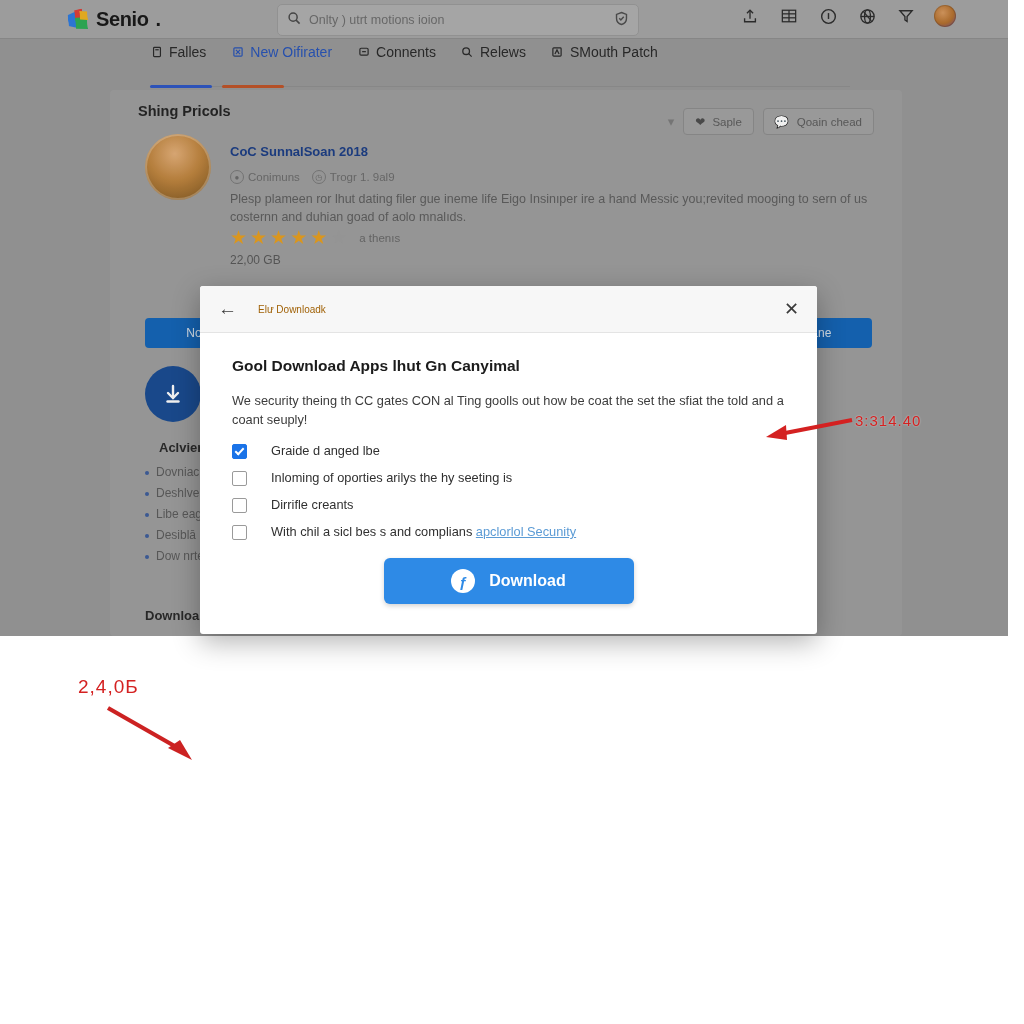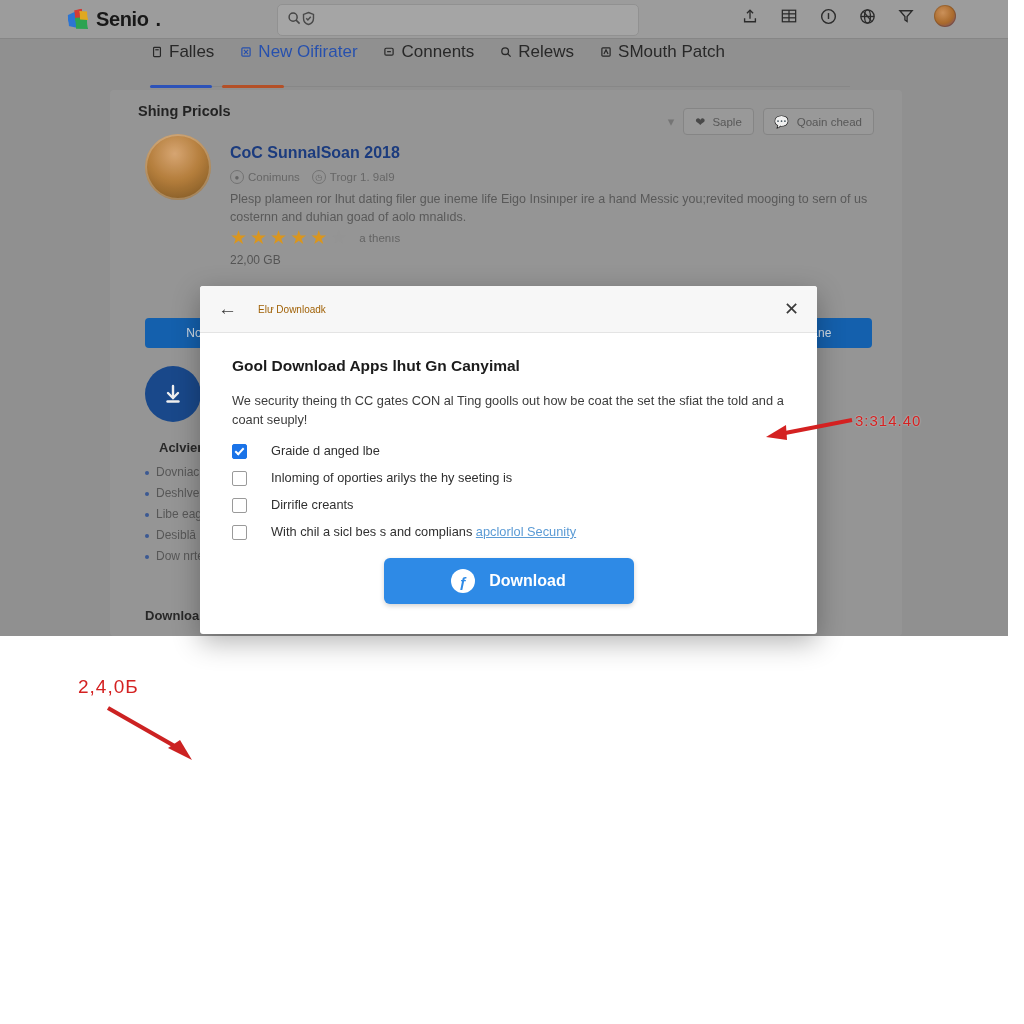--- a/index.html
+++ b/index.html
@@ -57,42 +57,42 @@
     background:radial-gradient(circle at 40% 35%,#d89a60 0%,#b4712f 55%,#6d4b8f 100%);
     box-shadow:inset 0 0 0 1px rgba(0,0,0,.15);
   }
 
   
   #tabs{
     position:absolute;left:0;top:39px;width:1008px;height:28px;
     display:flex;align-items:center;padding-left:150px;box-sizing:border-box;
     gap:25px;
   }
-  .tab{display:flex;align-items:center;gap:6px;font-size:17px;color:#2b2b2b;
+  .tab{display:flex;align-items:center;gap:6px;font-size:14px;color:#2b2b2b;
        position:relative;padding-bottom:3px;white-space:nowrap;}
   .tab.active{color:#2a56b8;}
   .tab .ticon2{width:13px;height:13px;display:flex;align-items:center;justify-content:center;}
   .tabunder{position:absolute;top:85px;height:3px;border-radius:2px;}
   #u1{left:150px;width:62px;background:#2f58c4;}
   #u2{left:222px;width:62px;background:#c0562a;}
   #tabline{position:absolute;left:150px;top:86px;width:700px;height:1px;background:#909090;}
 
   
   #card{
     position:absolute;left:110px;top:90px;width:792px;height:546px;
     background:#9f9f9f;border-radius:4px;
   }
   .card-title{position:absolute;left:28px;top:13px;font-size:14.5px;
      font-weight:700;color:#262626;}
   .post-avatar{
     position:absolute;left:35px;top:44px;width:66px;height:66px;border-radius:50%;
     background:radial-gradient(circle at 45% 30%,#e4b07a 0%,#c08640 45%,#7a5420 100%);
     box-shadow:inset 0 0 0 2px rgba(255,255,255,.25);
   }
-  .post-title{position:absolute;left:120px;top:54px;font-size:16px;font-weight:700;
+  .post-title{position:absolute;left:120px;top:54px;font-size:13px;font-weight:700;
      color:#1d3f86;}
   .post-meta{position:absolute;left:120px;top:80px;display:flex;gap:12px;
      font-size:11.5px;color:#6d6d6d;align-items:center;}
   .post-meta .mchip{display:flex;align-items:center;gap:4px;}
   .mi{width:12px;height:12px;border:1px solid #7a7a7a;border-radius:3px;
       display:flex;align-items:center;justify-content:center;font-size:8px;color:#6d6d6d;}
   .mi.circ{border-radius:50%;}
   .post-body{position:absolute;left:120px;top:100px;width:640px;font-size:12.5px;
      line-height:18px;color:#5f5f5f;}
   .stars{position:absolute;left:120px;top:138px;display:flex;align-items:center;gap:3px;}
@@ -184,20 +184,21 @@
       <span class="logo-dot">.</span>
     </div>
 
     <div id="searchbox">
       <span class="sicon">
         <svg width="14" height="14" viewBox="0 0 16 16" fill="none" stroke="currentColor" stroke-width="1.7">
           <circle cx="7" cy="7" r="4.6"></circle>
             <line x1="10.4" y1="10.4" x2="14.4" y2="14.4"></line>
         </svg>
       </span>
+      <span class="sval">Onlty ) utrt motions ioion</span>
       <span class="shield">
         <svg width="15" height="15" viewBox="0 0 16 16" fill="none" stroke="currentColor" stroke-width="1.5">
           <path d="M8 1.6 L13.3 3.6 V8 C13.3 11.3 10.8 13.6 8 14.4 C5.2 13.6 2.7 11.3 2.7 8 V3.6 Z"></path>
           <path d="M5.6 7.8 L7.3 9.5 L10.4 6.2" stroke-width="1.6"></path>
         </svg>
       </span>
     </div>
 
     <div id="topicons">
       <span class="ticon">

